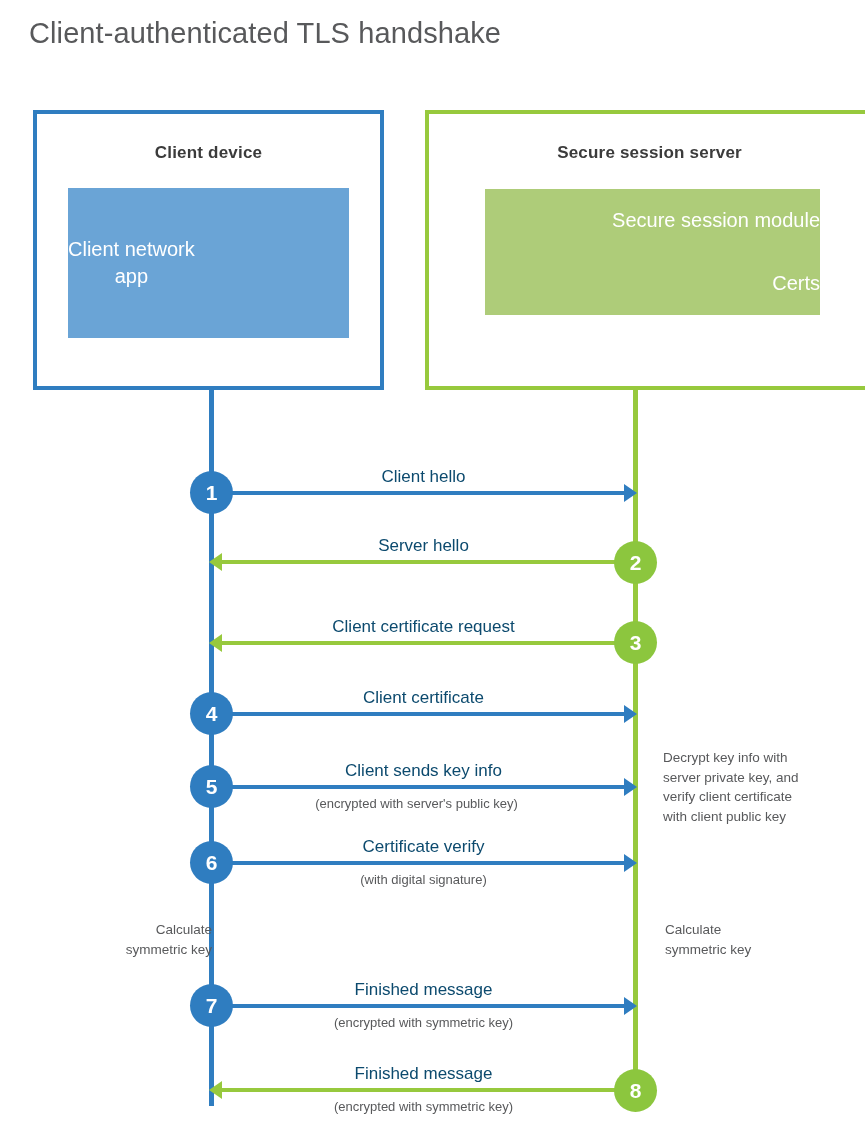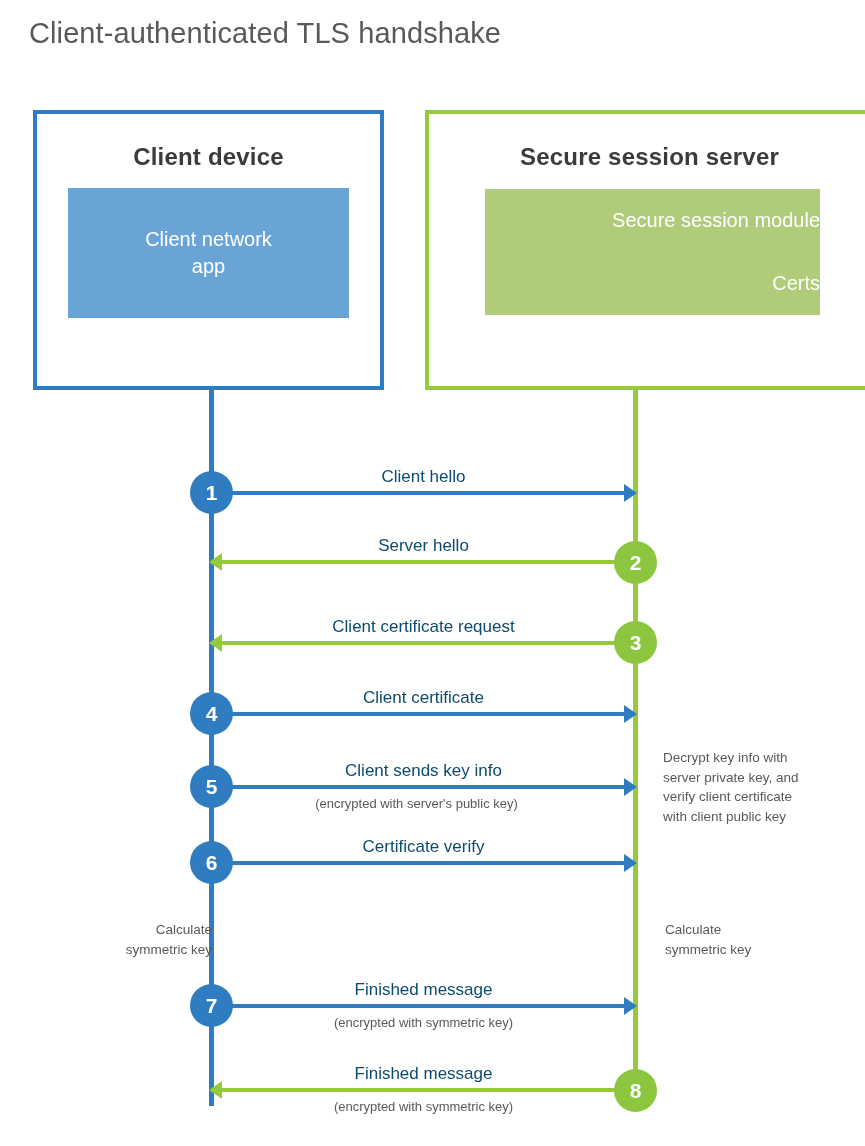--- a/index.html
+++ b/index.html
@@ -31,32 +31,32 @@
   #client-box{
     left:33px;top:110px;width:351px;height:280px;
     border:4px solid #2f7dc0;
   }
   #server-box{
     left:425px;top:110px;width:449px;height:280px;
     border:4px solid #97c93d;
   }
   .party-title{
     text-align:center;
-    font-size:24px;
+    font-size:17px;
     font-weight:bold;
     color:#3b3b3b;
     margin-top:29px;
     letter-spacing:.2px;
   }
 
   
   #client-app{
-    left:68px;top:188px;width:281px;height:130px;
+    left:68px;top:188px;width:281px;height:150px;
     background:#6aa4d6;
-    display:flex;align-items:center;justify-content:center;
+    display:flex;align-items:center;
     text-align:center;
     color:#ffffff;
     font-size:20px;
     line-height:1.35;
   }
 
   
   .server-bar{
     left:485px;width:335px;height:63px;
     background:#aecc79;
@@ -189,20 +189,21 @@
   <div class="abs msg-sub" style="left:204px;top:796px;width:425px;">(encrypted with server's public key)</div>
   <div class="abs step-circle circle-blue" style="left:190px;top:765px;">
     <span>5</span>
   </div>
 
   <div class="abs msg-label" style="left:211px;top:837px;width:425px;">Certificate verify</div>
   <div class="abs arrow-right" style="left:211px;top:854px;width:426px;display:flex;align-items:center;">
     <div class="arrow-line" style="flex:1;"></div>
       <div class="arrow-head"></div>
   </div>
+  <div class="abs msg-sub" style="left:211px;top:872px;width:425px;">(with digital signature)</div>
   <div class="abs step-circle circle-blue" style="left:190px;top:841px;">
     <span>6</span>
   </div>
 
   <div class="abs msg-label" style="left:211px;top:980px;width:425px;">Finished message</div>
   <div class="abs arrow-right" style="left:211px;top:997px;width:426px;display:flex;align-items:center;">
     <div class="arrow-line" style="flex:1;"></div>
       <div class="arrow-head"></div>
   </div>
   <div class="abs msg-sub" style="left:211px;top:1015px;width:425px;">(encrypted with symmetric key)</div>

